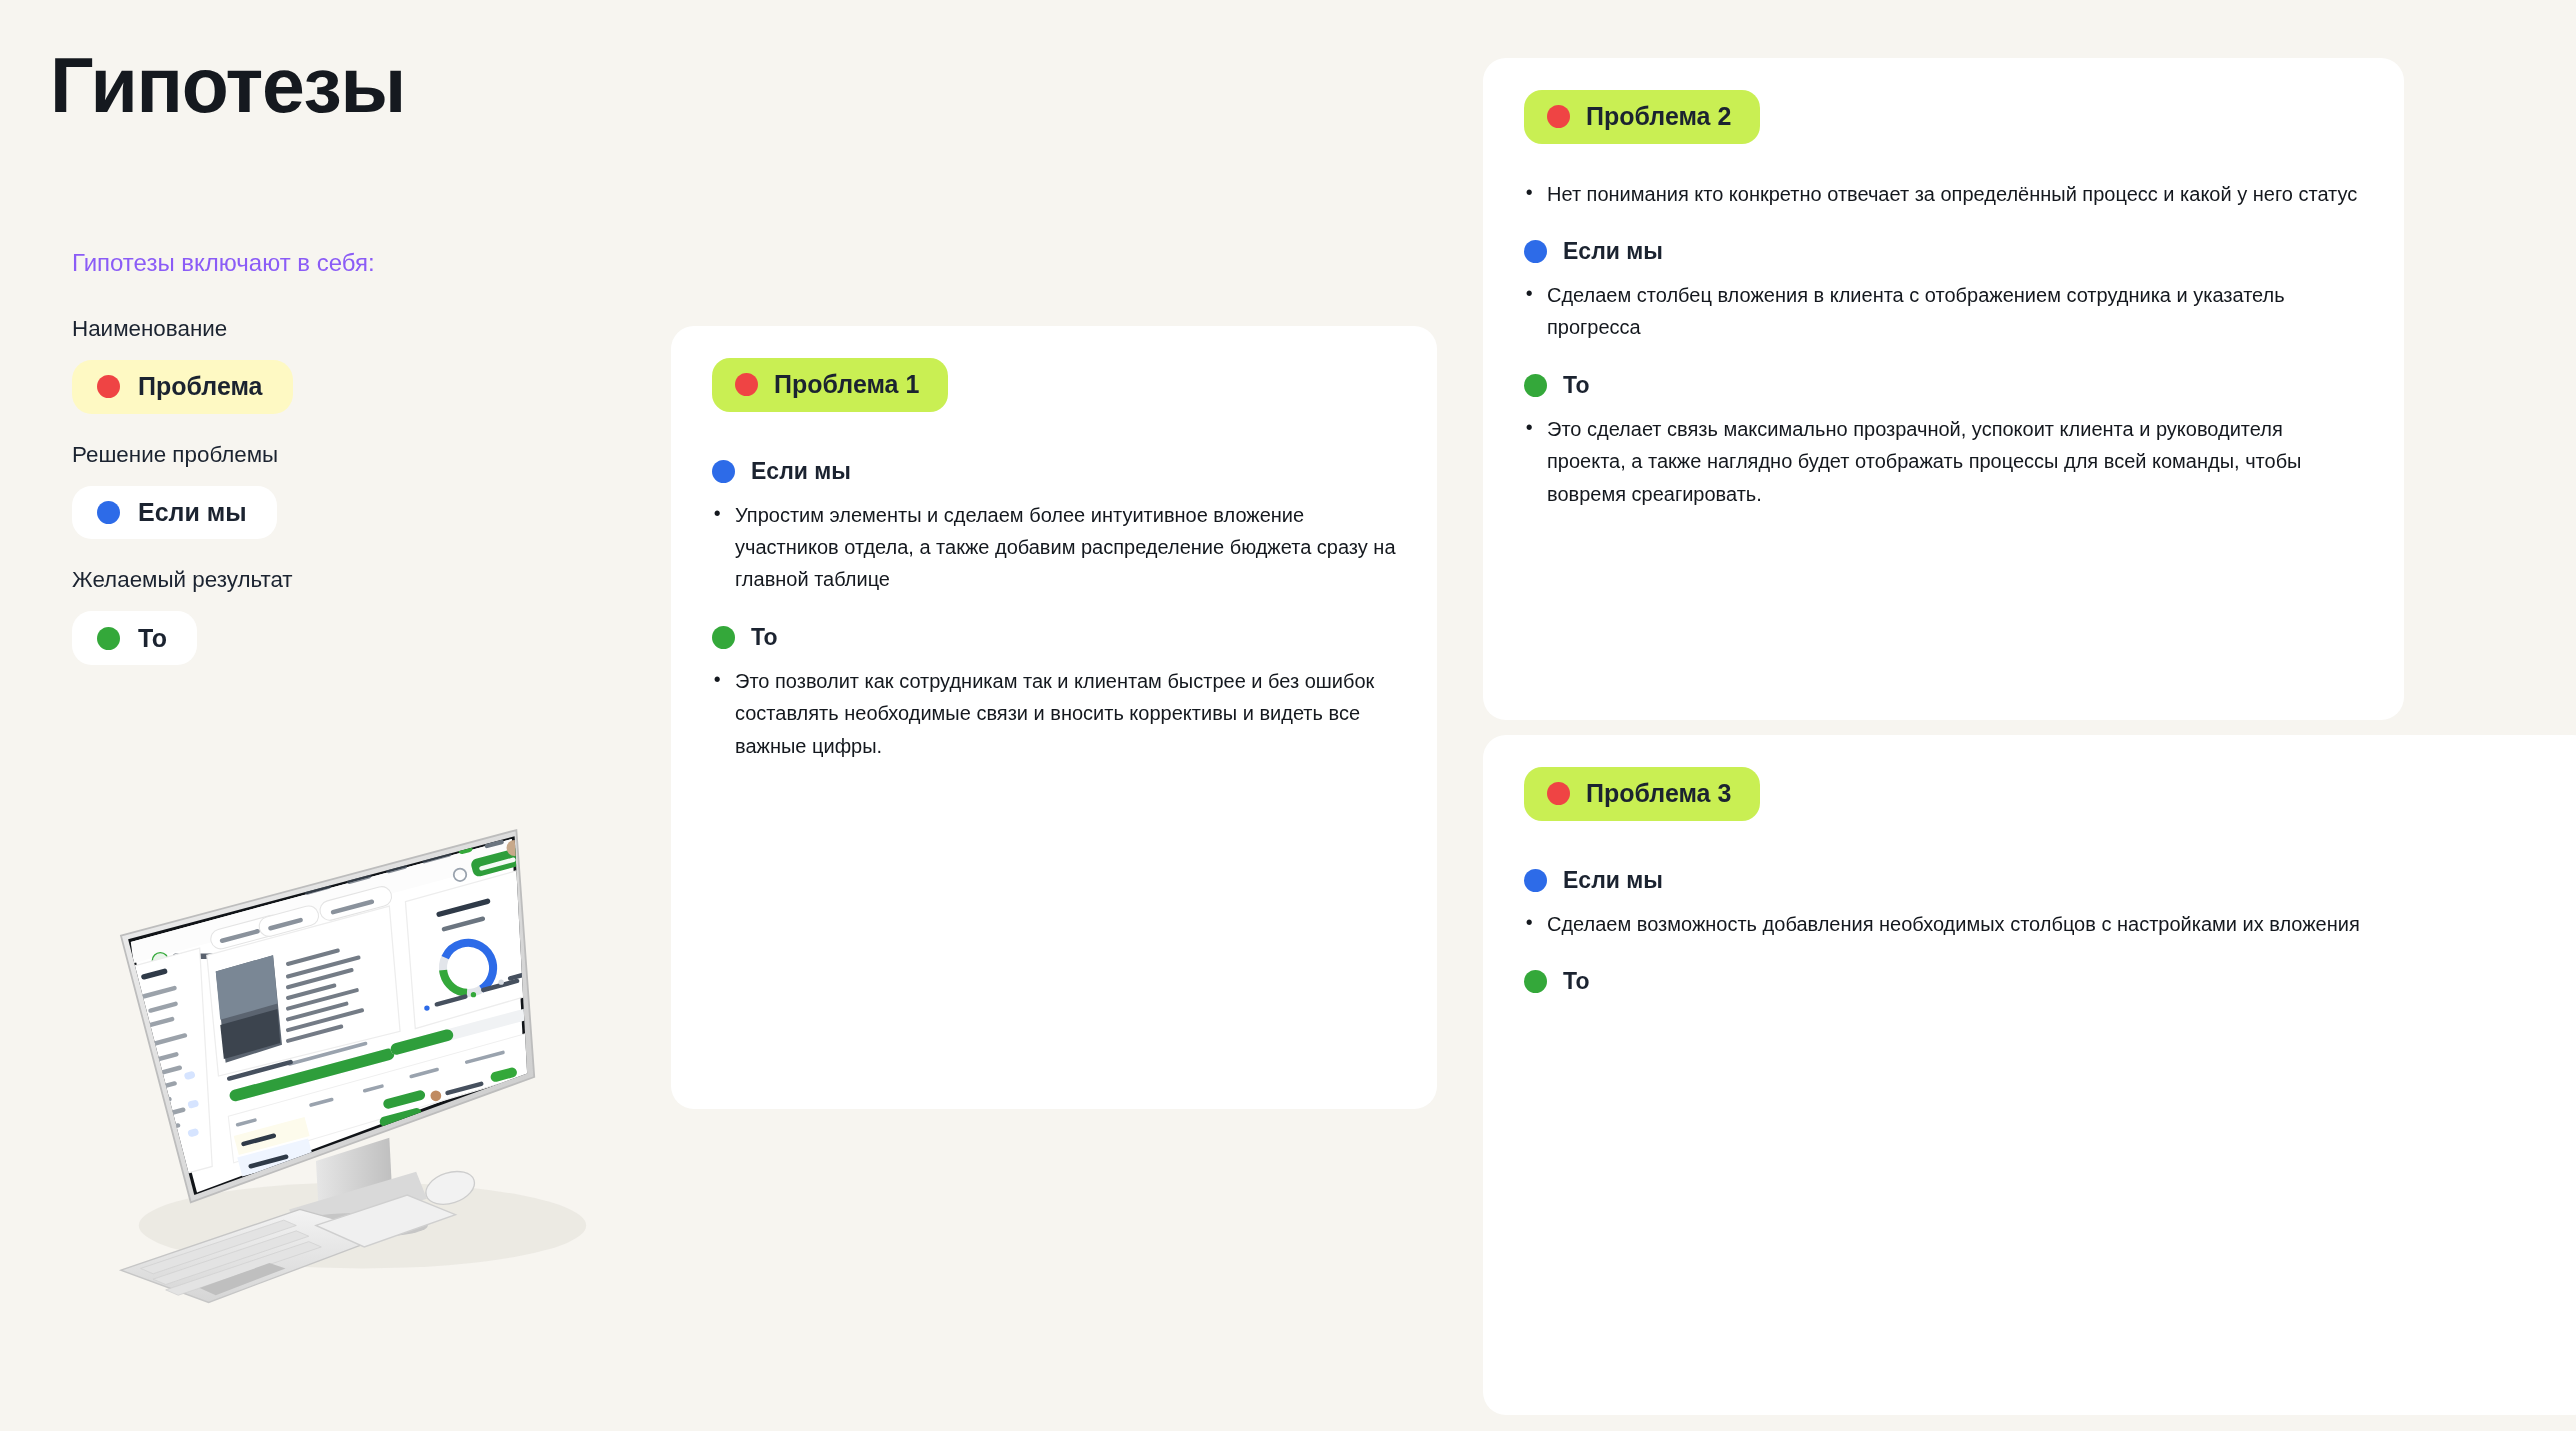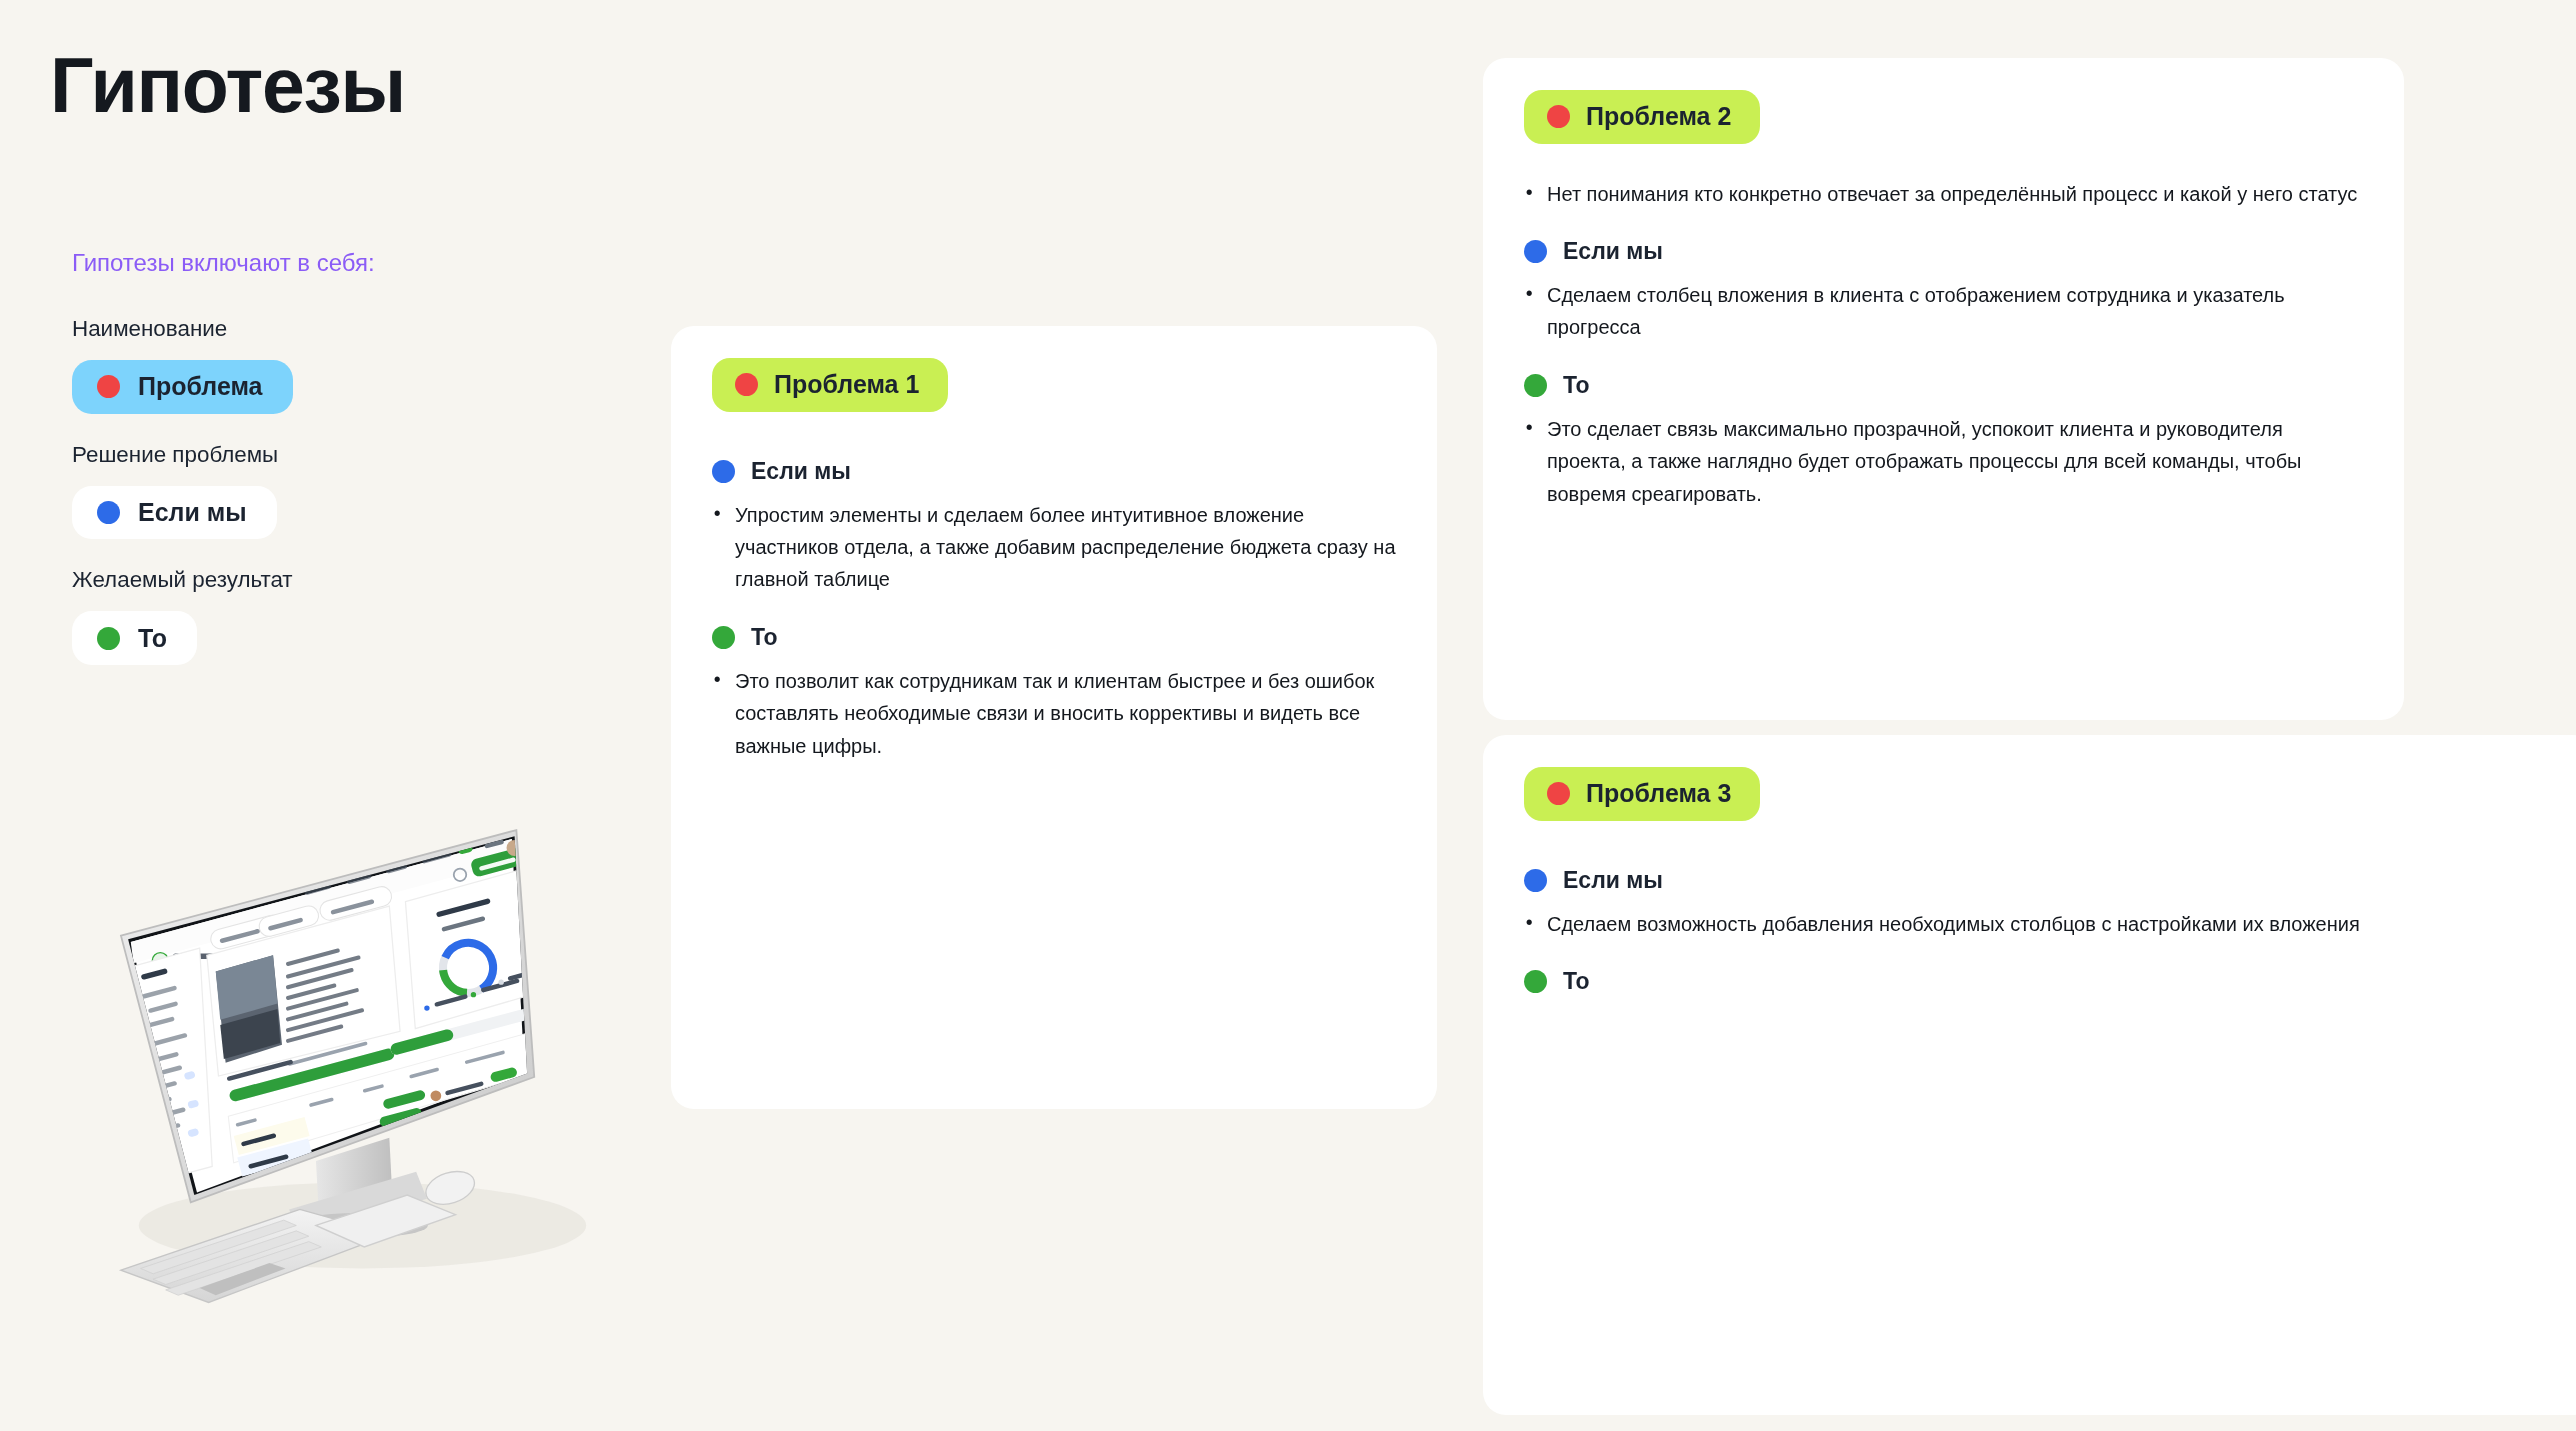--- a/index.html
+++ b/index.html
@@ -60,21 +60,21 @@
   }
 
   .legend-chip {
     display: inline-flex;
     align-items: center;
     gap: 18px;
     border-radius: 19.7px;
     padding: 14.3px 30px 14.3px 25px;
     margin-bottom: 30px;
   }
-  .legend-chip.lime { background: #7dd3fc; text-align: center; }
+  .legend-chip.lime { background: #fef9c3; text-align: center; }
   .legend-chip.white { background: #FFFFFF; }
 
   .legend-chip .chip-text {
     font-size: 25px;
     font-weight: 700;
     color: #1B2330;
     line-height: 1;
     white-space: nowrap;
   }
 

